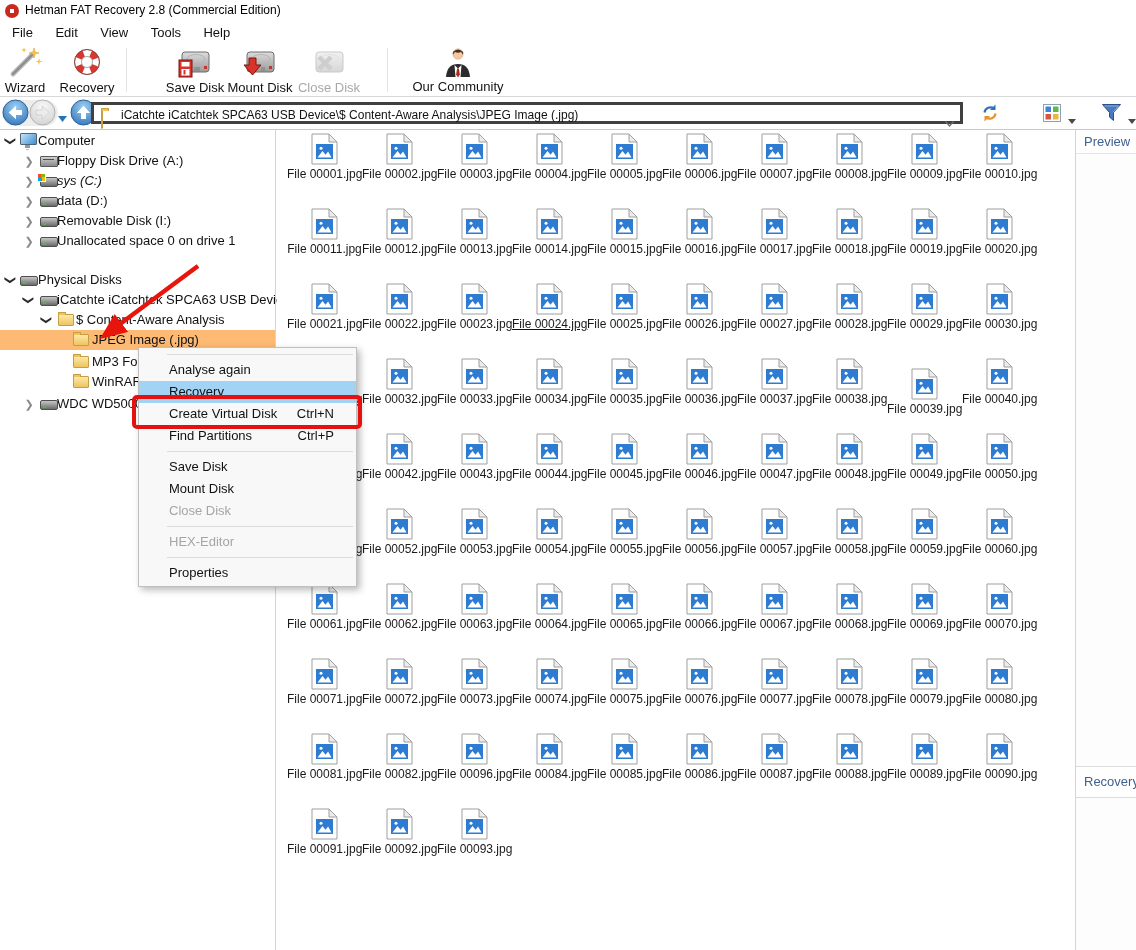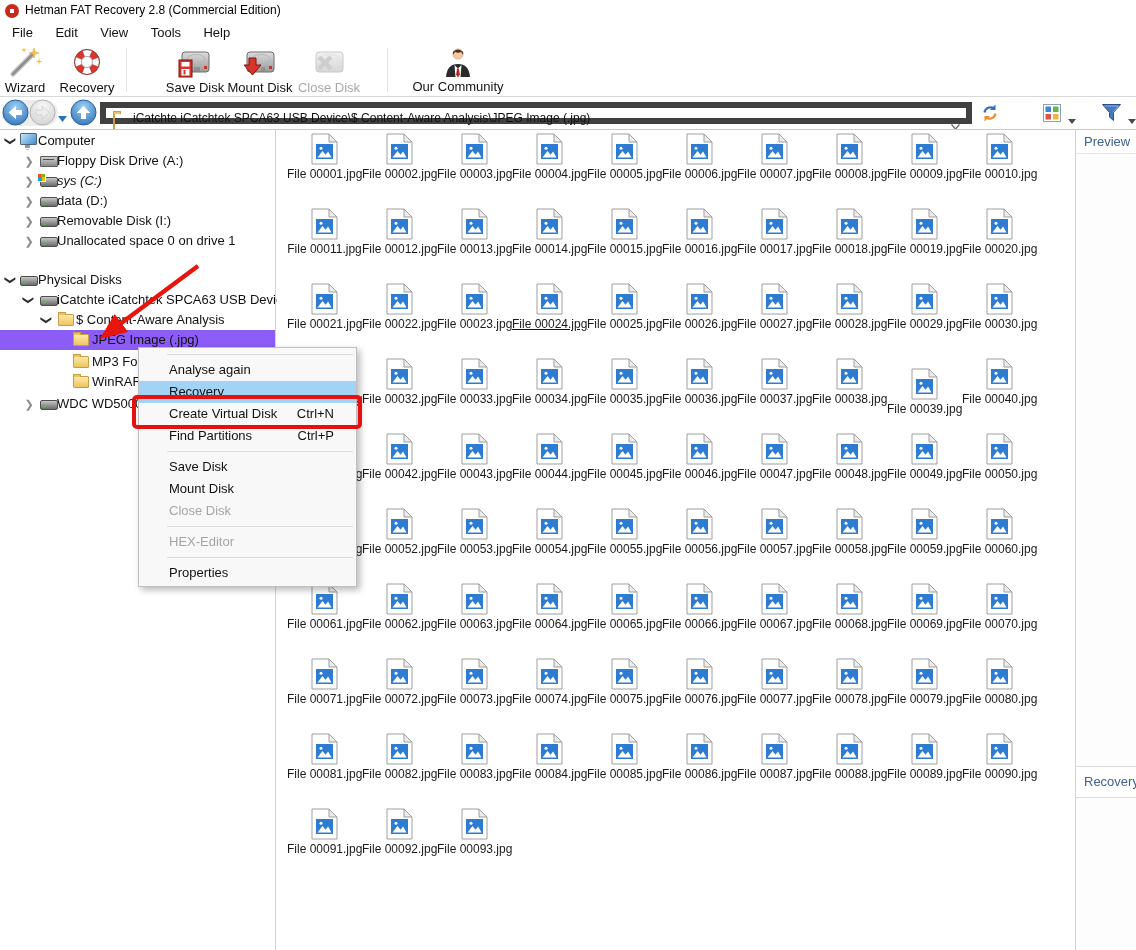--- a/index.html
+++ b/index.html
@@ -18,30 +18,30 @@
   .tbtn{position:absolute;top:2px;height:48px;display:flex;flex-direction:column;align-items:center;justify-content:flex-start;}
   .tbtn svg{display:block;}
   .tbtn .tlabel{font-size:13px;margin-top:1px;white-space:nowrap;}
   .tbtn.disabled .tlabel{color:#a8a8a8;}
   .tbtn.disabled svg{filter:grayscale(1) opacity(.55);}
   .tsep{position:absolute;top:4px;bottom:4px;width:1px;background:#e4e4e4;}
   
   .navrow{position:absolute;left:0;top:97px;right:0;height:32px;background:#fff;}
   .navpill{position:absolute;left:2px;top:3px;width:56px;height:26px;border-radius:13px;background:#ededed;}
   .navbtn{position:absolute;top:2px;width:27px;height:27px;}
-  .addrbox{position:absolute;left:100px;top:5px;width:872px;height:22px;border:6px solid #404040;background:#fff;box-sizing:border-box;}
+  .addrbox{position:absolute;left:91px;top:5px;width:872px;height:22px;border:3px solid #404040;background:#fff;box-sizing:border-box;}
   .addrtext{position:absolute;left:27px;top:3px;font-size:12px;white-space:nowrap;}
   .addr-folder{position:absolute;left:7px;top:6px;}
   .addr-chev{position:absolute;right:6px;top:8px;}
   .smallbtn{position:absolute;}
   
   #content{position:absolute;left:0;top:129px;right:0;bottom:0;border-top:1px solid #bdcbde;background:#fff;}
   .tree{position:absolute;left:0;top:0;width:276px;bottom:0;border-right:1px solid #ccd7e5;background:#fff;box-sizing:border-box;}
   .trow{position:absolute;left:0;width:100%;height:20px;line-height:20px;font-size:13px;}
-  .trow.sel{background:#8b5cf6;}
+  .trow.sel{background:#fdba74;}
   .trow span{position:absolute;}
   .exp{top:0;color:#8a8a8a;font-size:11px;width:10px;text-align:center;}
   .exp.open{transform:rotate(90deg);color:#2b2b2b;}
   .tic{top:4px;}
   .tlab{top:0;white-space:nowrap;}
   
   .ic-folder{width:14px;height:10px;background:linear-gradient(#fce9a8,#eec45f);border:1px solid #c79f42;border-radius:1px;position:relative;}
   .ic-folder:before{content:"";position:absolute;top:-3px;left:-1px;width:6px;height:2px;background:#eec45f;border:1px solid #c79f42;border-bottom:none;border-radius:1px 1px 0 0;}
   .ic-drive{width:16px;height:8px;background:linear-gradient(#c6c6c6,#6b6b6b);border:1px solid #4f4f4f;border-radius:2px;position:relative;top:6px;}
   .ic-drive:after{content:"";position:absolute;left:2px;bottom:1px;width:3px;height:2px;background:#43bf47;}
@@ -912,21 +912,21 @@
             <rect x="5" y="11" width="17" height="15" fill="#2e7cd2"></rect>
             <path d="M6.5 24.5 l5 -6.5 3 3.8 2.6 -3.2 3.4 5.9 z" fill="#fff"></path>
             <circle cx="10" cy="15.2" r="1.5" fill="#fff"></circle>
           </svg></span><span class="flabel">File 00082.jpg</span></div>
       <div class="cell" style="left: 160px; top: 602px;"><span><svg width="27" height="32" viewBox="0 0 27 32">
             <path d="M1 1 h17 l8 8 v22 h-25 z" fill="#fff" stroke="#9f9f9f"></path>
             <path d="M18 1 l8 8 h-8 z" fill="#ececec" stroke="#9f9f9f"></path>
             <rect x="5" y="11" width="17" height="15" fill="#2e7cd2"></rect>
             <path d="M6.5 24.5 l5 -6.5 3 3.8 2.6 -3.2 3.4 5.9 z" fill="#fff"></path>
             <circle cx="10" cy="15.2" r="1.5" fill="#fff"></circle>
-          </svg></span><span class="flabel">File 00083.jpg</span></div>
+          </svg></span><span class="flabel">File 00096.jpg</span></div>
       <div class="cell" style="left: 235px; top: 602px;"><span><svg width="27" height="32" viewBox="0 0 27 32">
             <path d="M1 1 h17 l8 8 v22 h-25 z" fill="#fff" stroke="#9f9f9f"></path>
             <path d="M18 1 l8 8 h-8 z" fill="#ececec" stroke="#9f9f9f"></path>
             <rect x="5" y="11" width="17" height="15" fill="#2e7cd2"></rect>
             <path d="M6.5 24.5 l5 -6.5 3 3.8 2.6 -3.2 3.4 5.9 z" fill="#fff"></path>
             <circle cx="10" cy="15.2" r="1.5" fill="#fff"></circle>
           </svg></span><span class="flabel">File 00084.jpg</span></div>
       <div class="cell" style="left: 310px; top: 602px;"><span><svg width="27" height="32" viewBox="0 0 27 32">
             <path d="M1 1 h17 l8 8 v22 h-25 z" fill="#fff" stroke="#9f9f9f"></path>
             <path d="M18 1 l8 8 h-8 z" fill="#ececec" stroke="#9f9f9f"></path>

